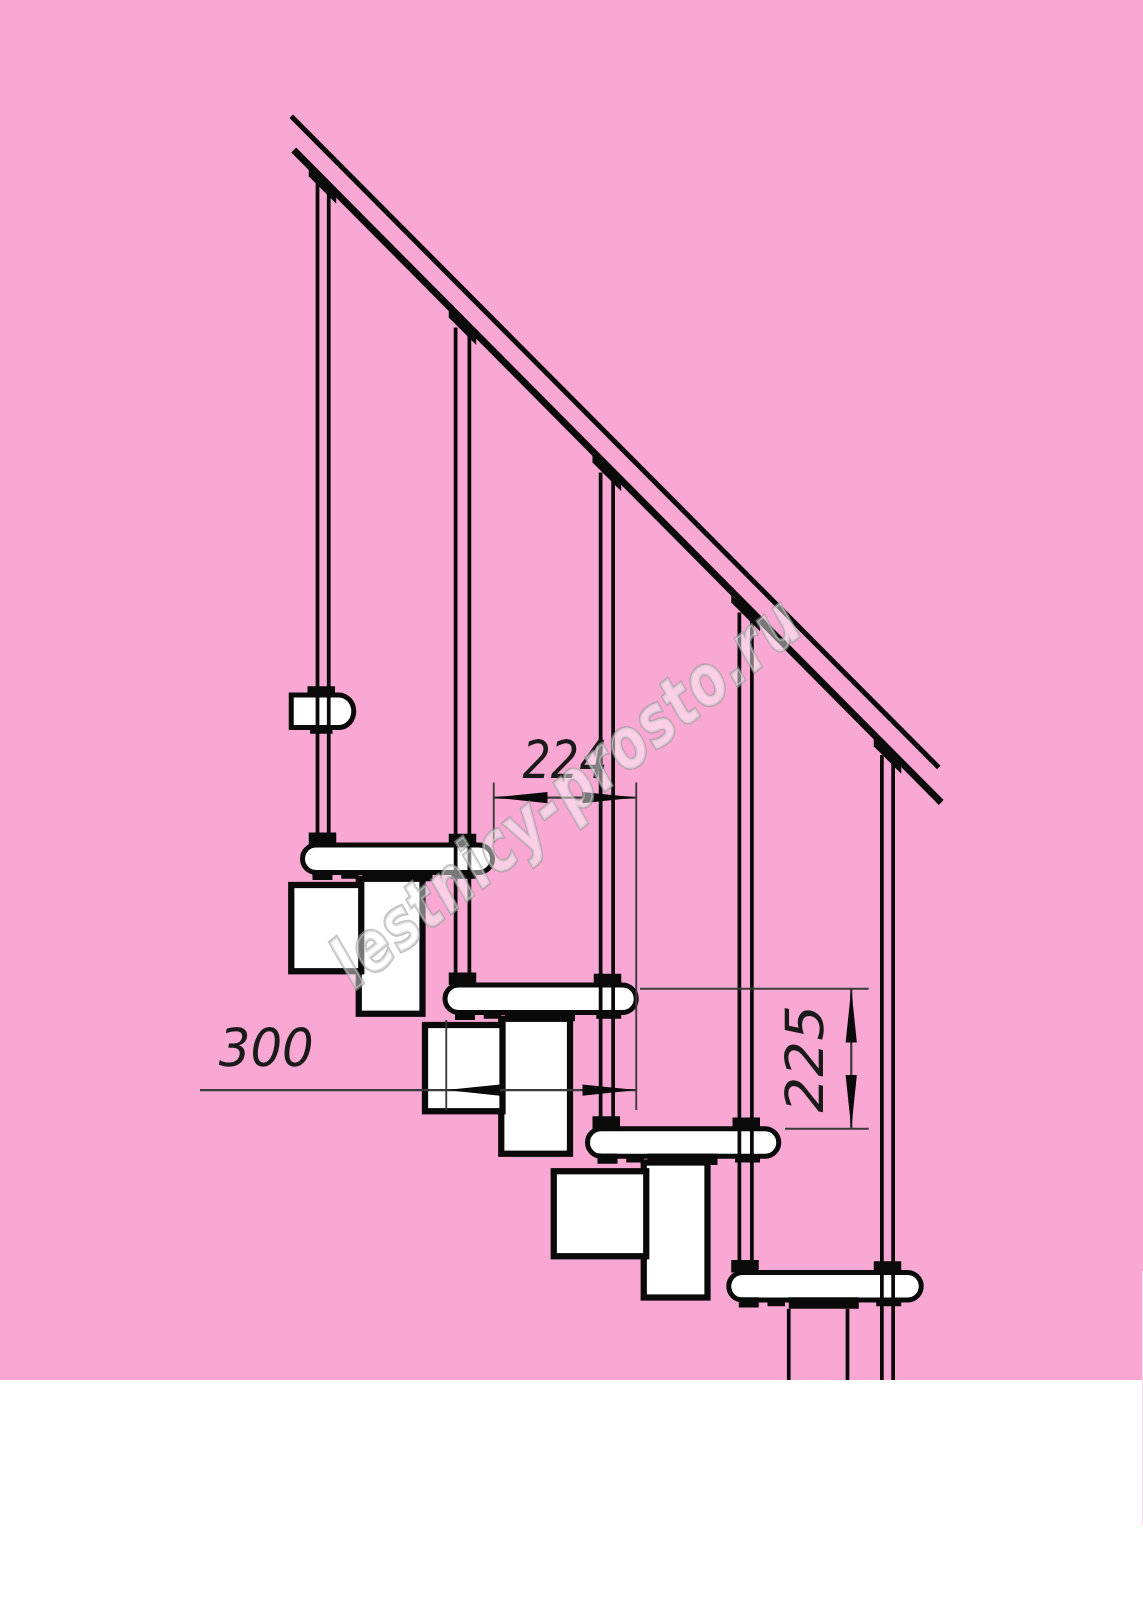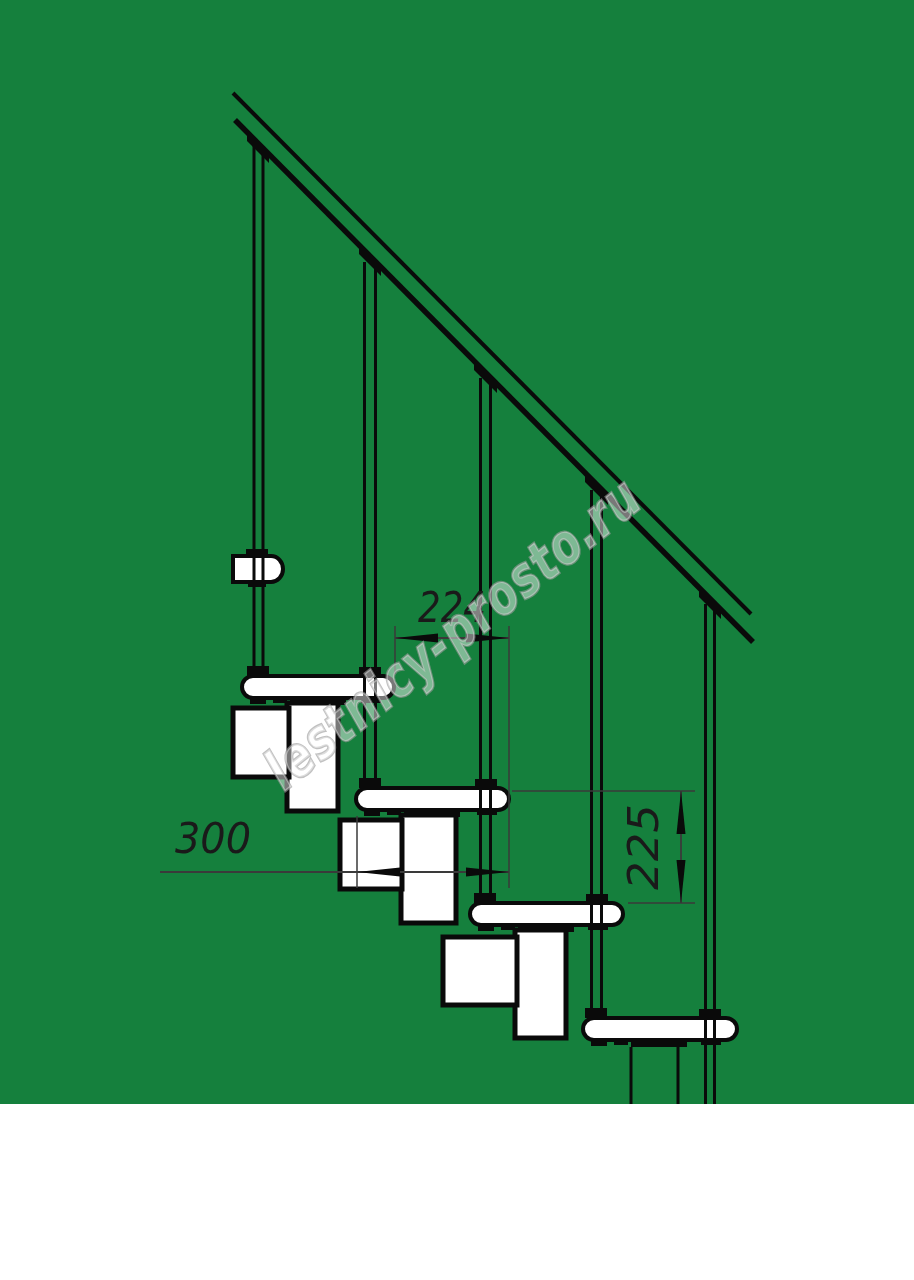--- a/index.html
+++ b/index.html
@@ -1,19 +1,19 @@
 <!DOCTYPE html>
 <html><head>
 <meta charset="utf-8">
 <style>
   html,body{margin:0;padding:0;background:#ffffff;}
   .canvas{
     position:relative;
     width:914px;height:1104px;
-    background:#15803d;
+    background:#f9a8d4;
     overflow:hidden;
     font-family:"DejaVu Sans",sans-serif;
   }
   svg text.dim{
     font-family:"DejaVu Sans","Liberation Sans",sans-serif;
     font-style:italic;
     fill:#1a1a1a;
   }
   svg text.wm{
     font-family:"DejaVu Sans","Liberation Sans",sans-serif;

